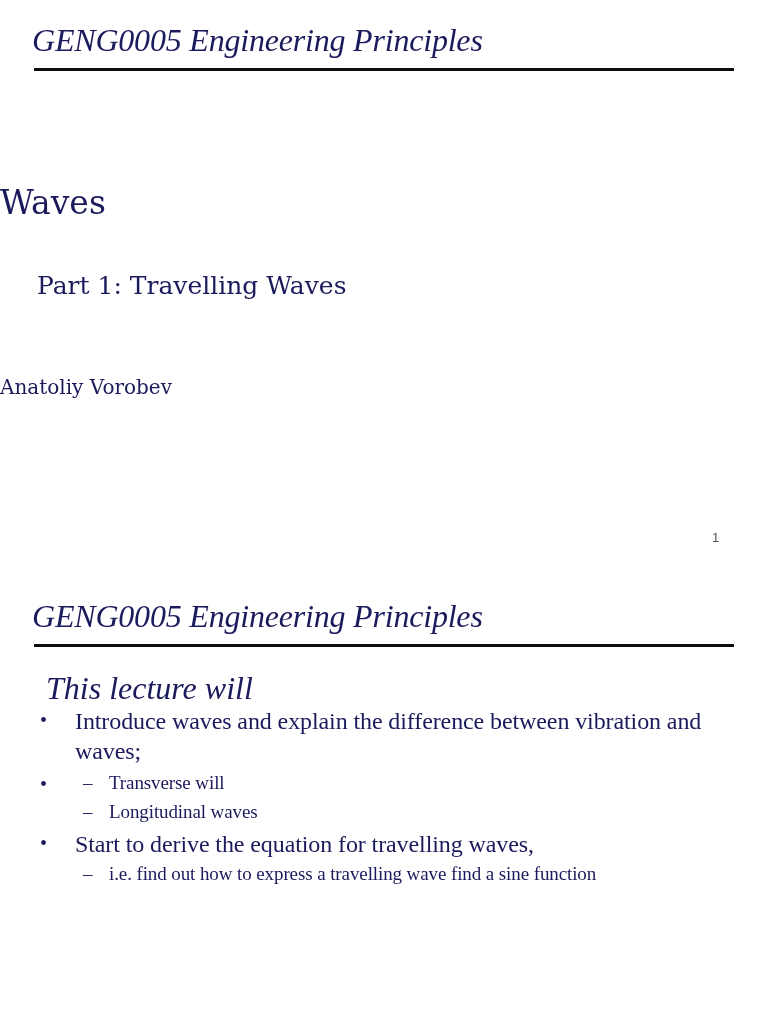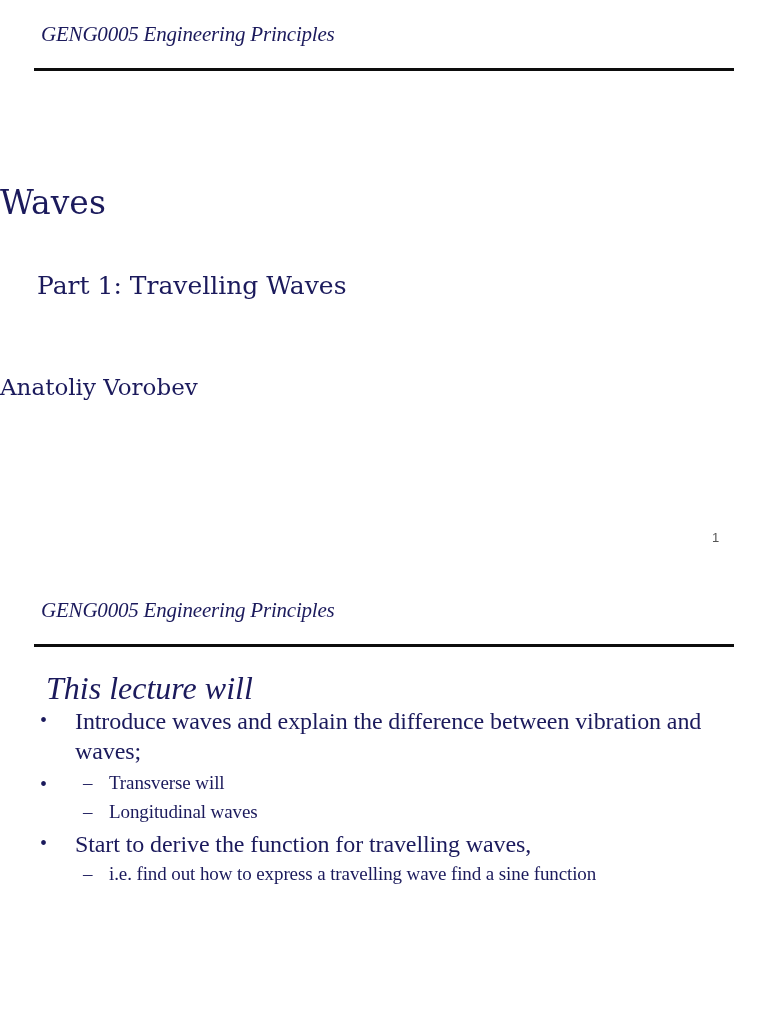--- a/index.html
+++ b/index.html
@@ -18,24 +18,24 @@
     .slide {
       position: absolute;
       left: 0;
       width: 768px;
     }
     #slide1 { top: 0; height: 576px; }
     #slide2 { top: 576px; height: 448px; }
 
     .header-title {
       position: absolute;
-      left: 41px;
+      left: 32px;
       font-family: "Liberation Serif", "DejaVu Serif", serif;
       font-style: italic;
-      font-size: 21px;
+      font-size: 32px;
       line-height: 1;
       color: #1b1a5c;
       white-space: nowrap;
       letter-spacing: -0.2px;
     }
     #slide1 .header-title { top: 24px; }
     #slide2 .header-title { top: 24px; }
 
     .header-rule {
       position: absolute;
@@ -51,21 +51,21 @@
       position: absolute;
       left: 0;
       width: 768px;
       text-align: left;
       font-family: "DejaVu Serif", "Liberation Serif", serif;
       color: #1b1a5c;
       white-space: nowrap;
     }
     .main-title { top: 183px; font-size: 33px; line-height: 40px; }
     .subtitle { top: 270px; font-size: 25px; line-height: 32px; margin-left: 37px; }
-    .author { top: 373px; font-size: 23px; line-height: 28px; }
+    .author { top: 373px; font-size: 20px; line-height: 28px; }
 
     .page-number {
       position: absolute;
       left: 712px;
       top: 530px;
       font-family: "Liberation Sans", "DejaVu Sans", sans-serif;
       font-size: 13px;
       color: #555555;
     }
 
@@ -158,21 +158,21 @@
           <span>Transverse will</span>
         </li>
         <li class="sub-bullet">
           <span class="sub-marker">–</span>
           <span>Longitudinal waves</span>
         </li>
       </ul>
     </li>
     <li class="bullet">
       <span class="bullet-marker">•</span>
-      <span>Start to derive the function for travelling waves,</span>
+      <span>Start to derive the equation for travelling waves,</span>
       <ul class="sub-list">
         <li class="sub-bullet">
           <span class="sub-marker">–</span>
           <span>i.e. find out how to express a travelling wave find a sine function</span>
         </li>
       </ul>
     </li>
   </ul>
 </section>
 

